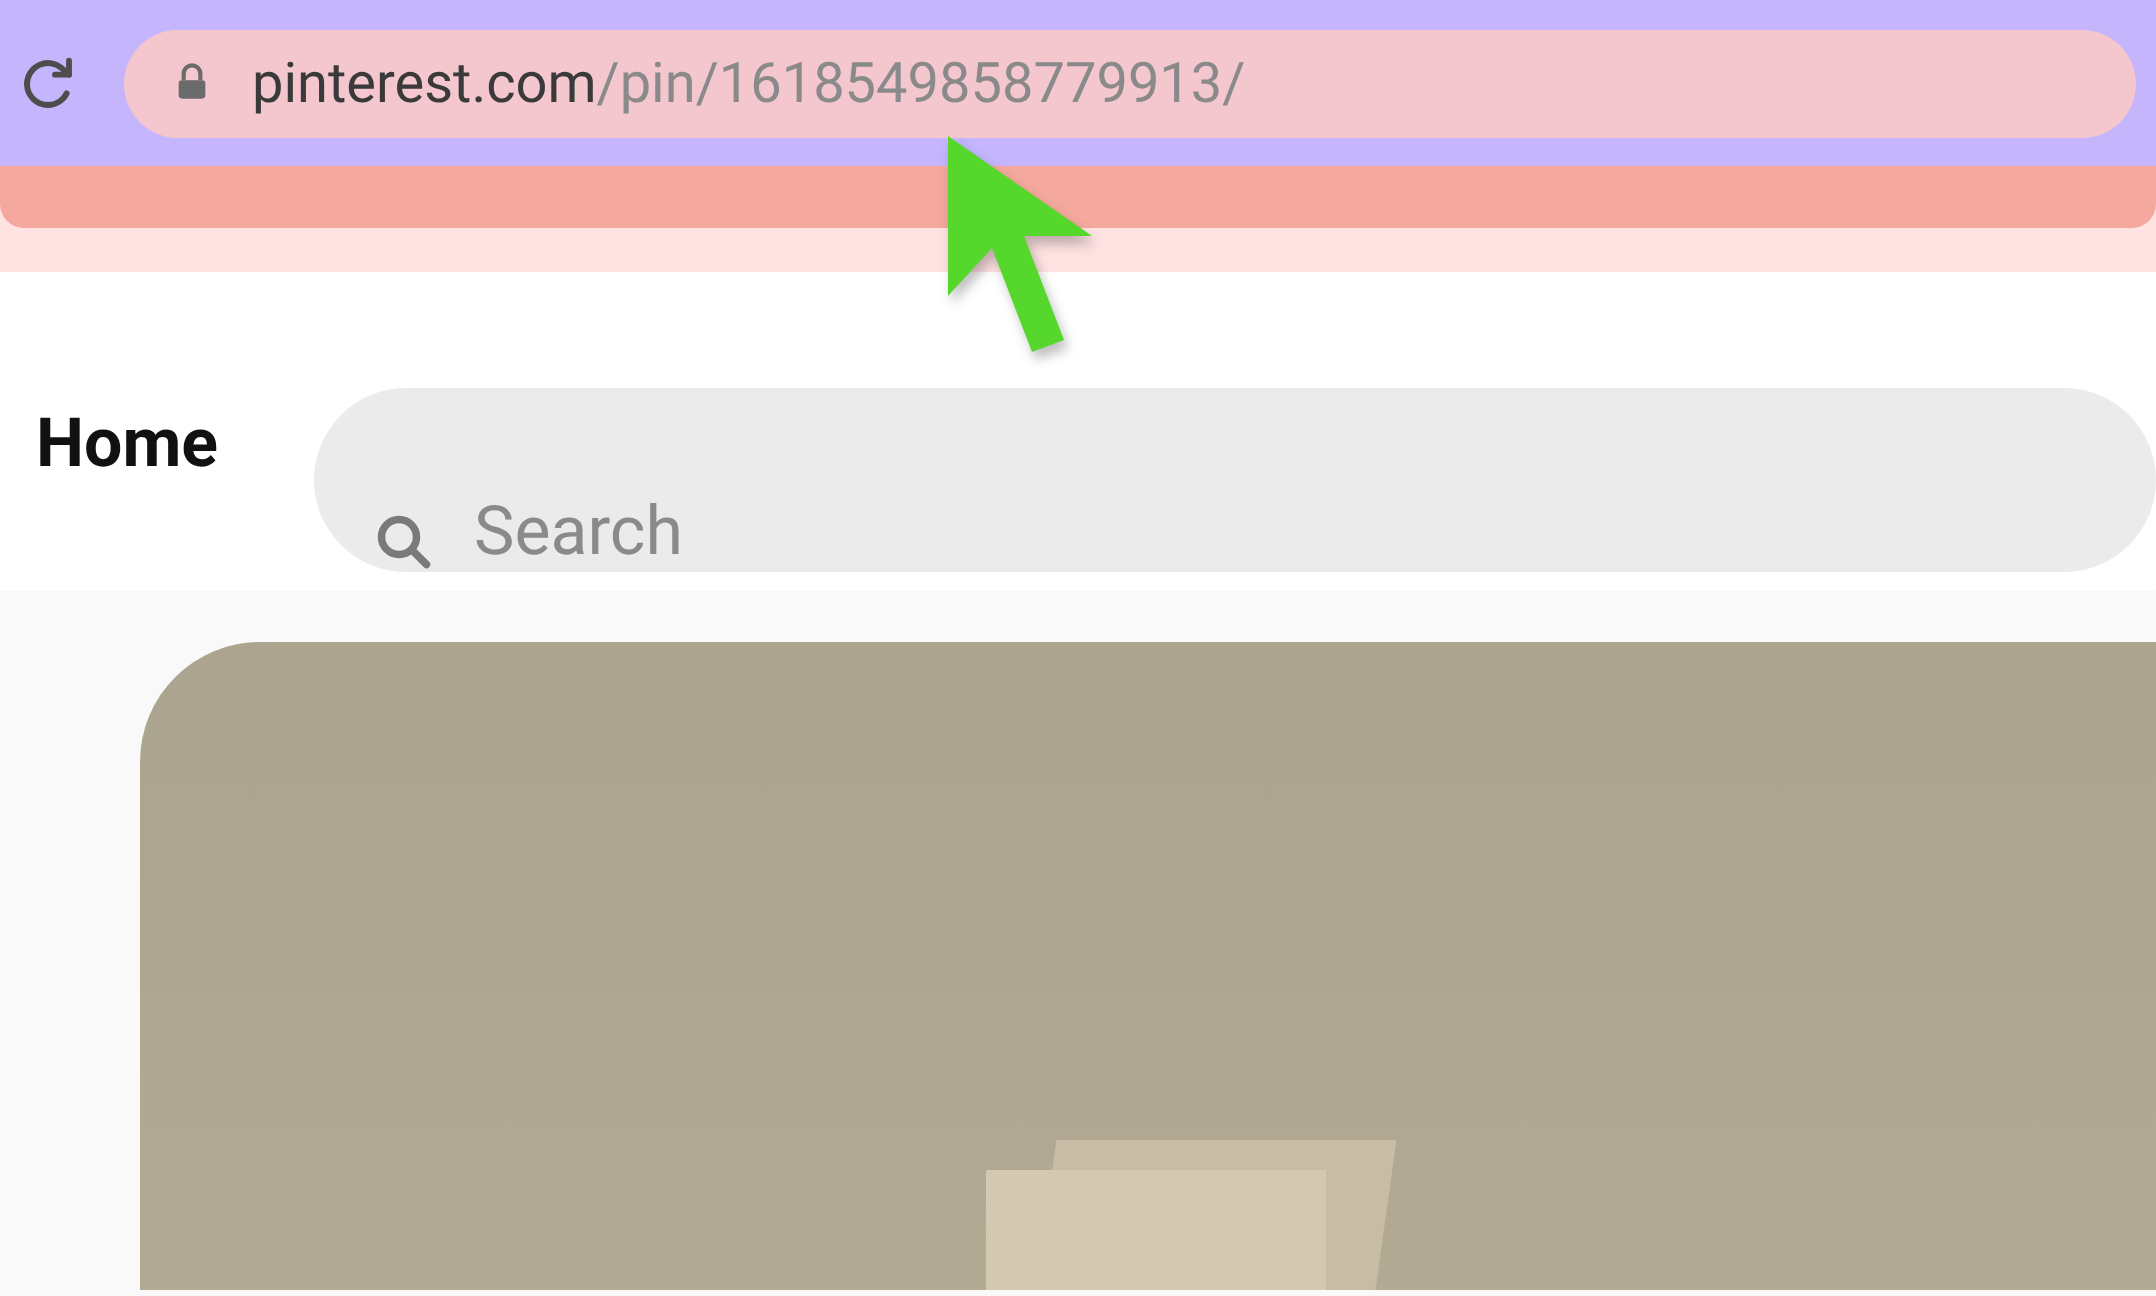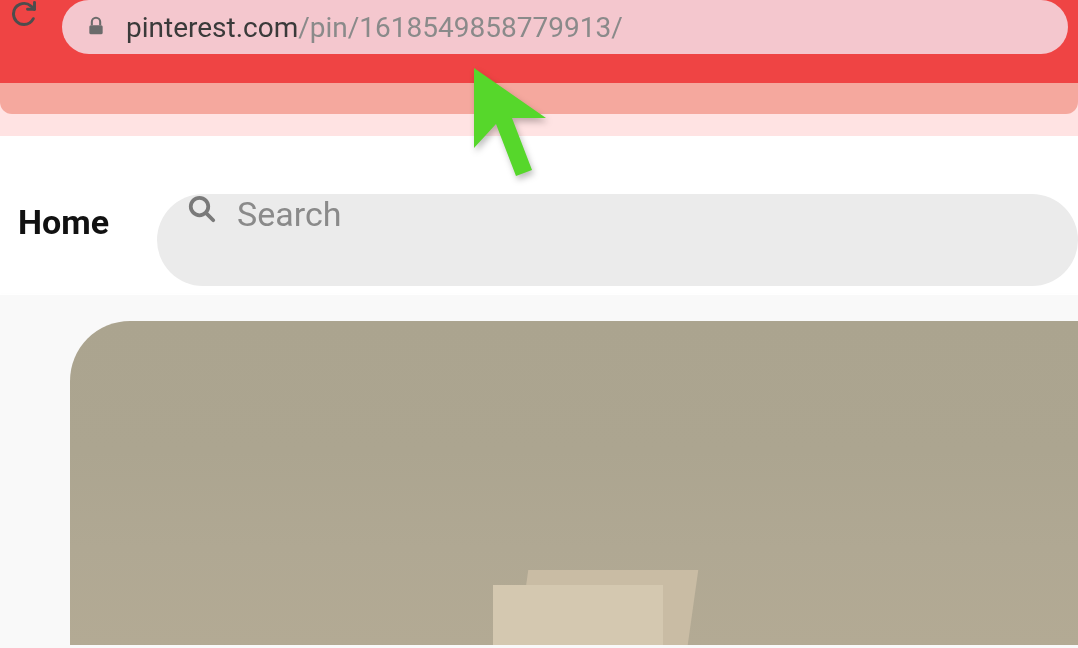--- a/index.html
+++ b/index.html
@@ -8,23 +8,24 @@
       box-sizing: border-box;
     }
     body {
       font-family: -apple-system, BlinkMacSystemFont, "Segoe UI", Roboto, sans-serif;
       width: 1078px;
       height: 648px;
       overflow: hidden;
       background: #ffe3e3;
     }
     .browser-chrome {
-      background: #ef4444;
+      background: #c4b5fd;
       height: 83px;
       display: flex;
+      align-items: center;
       padding: 0 10px;
       gap: 24px;
     }
     .reload-icon {
       width: 28px;
       height: 28px;
       color: #4d4d4d;
       cursor: pointer;
       flex-shrink: 0;
     }
@@ -76,21 +77,21 @@
       font-weight: 700;
       color: #111;
       margin-top: 12px;
     }
     .search-bar {
       flex: 1;
       background: #ebebeb;
       border-radius: 46px;
       height: 92px;
       display: flex;
-      align-items: flex-start;
+      align-items: flex-end;
       padding: 0 30px;
       gap: 20px;
       margin-top: 48px;
     }
     .search-icon {
       width: 30px;
       height: 30px;
       color: #7a7a7a;
       flex-shrink: 0;
     }

